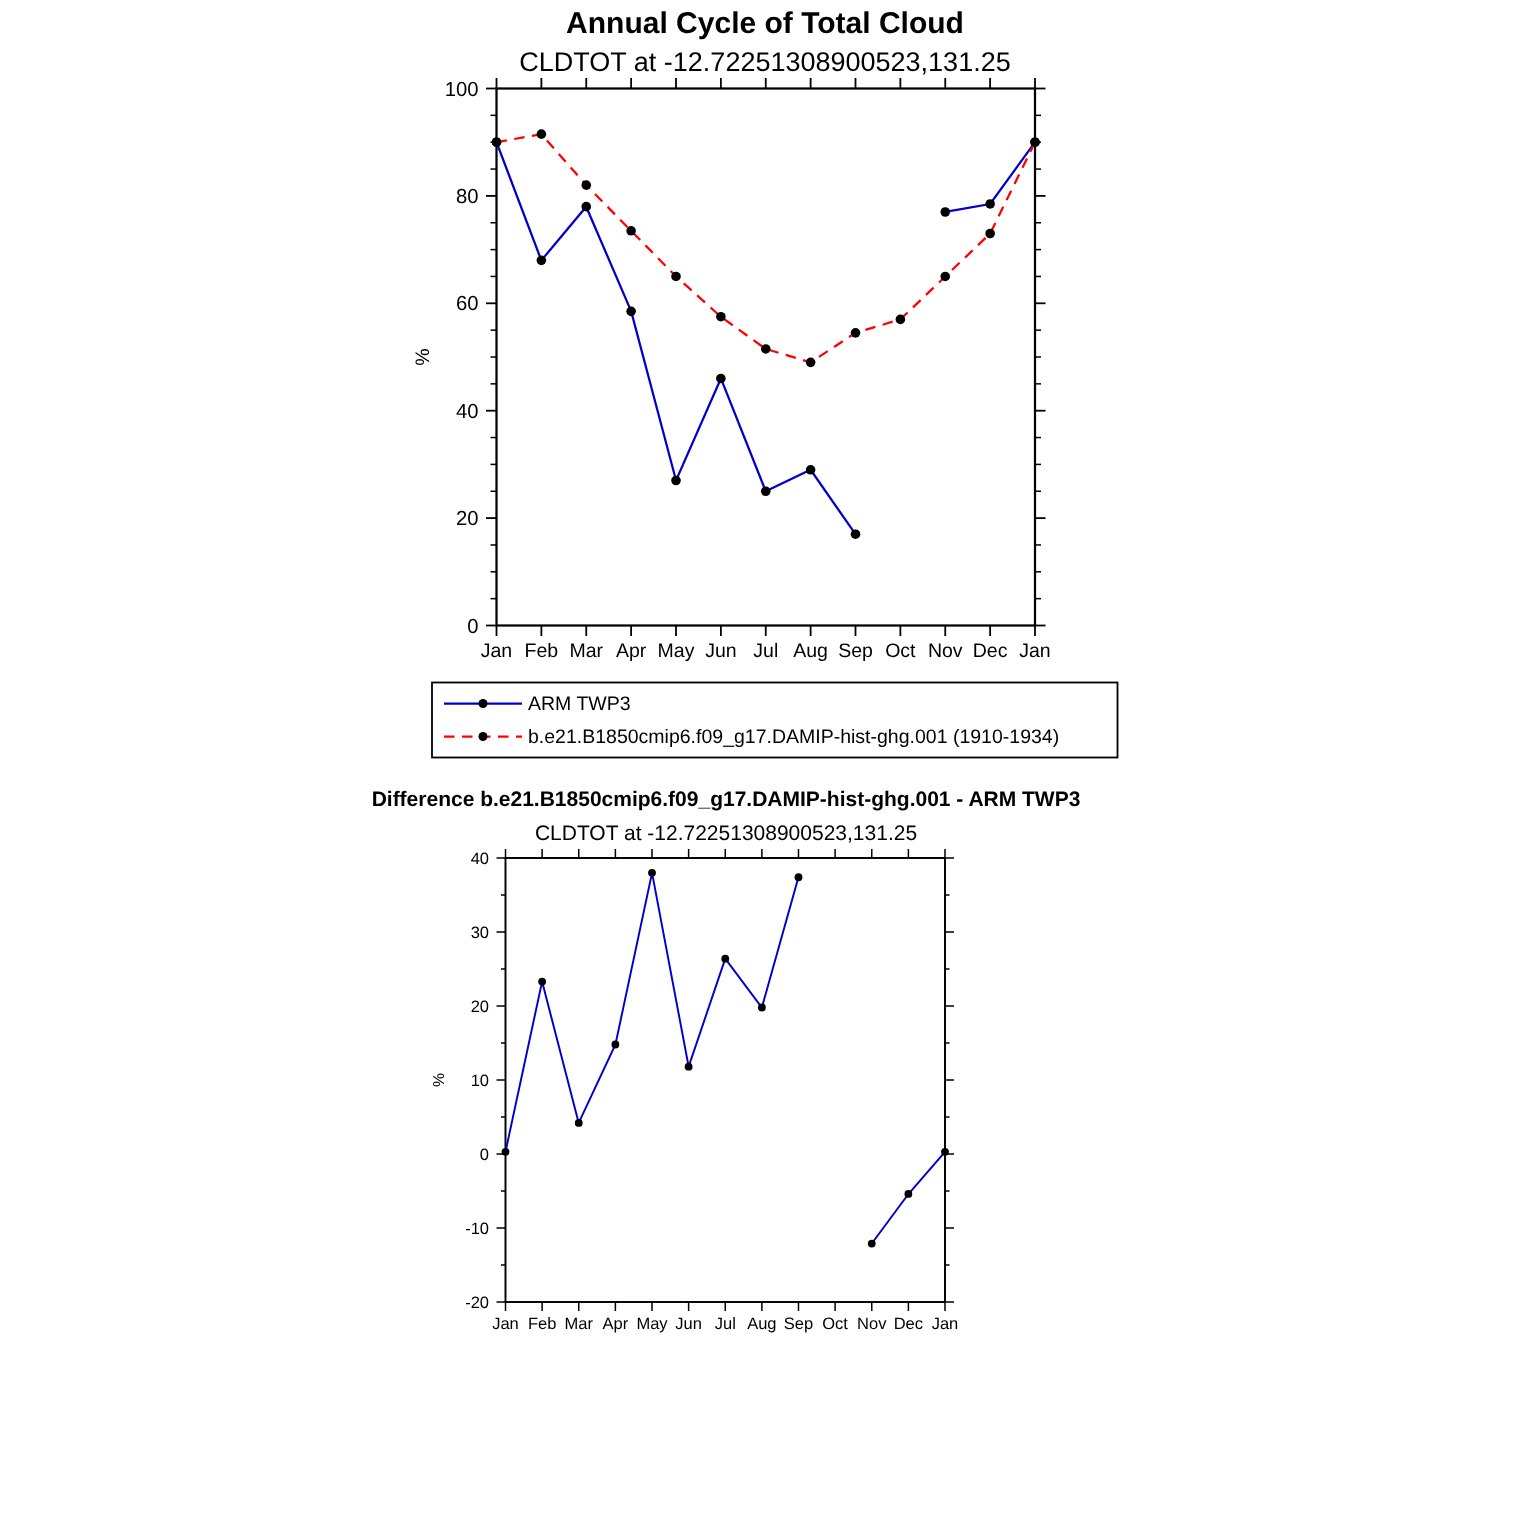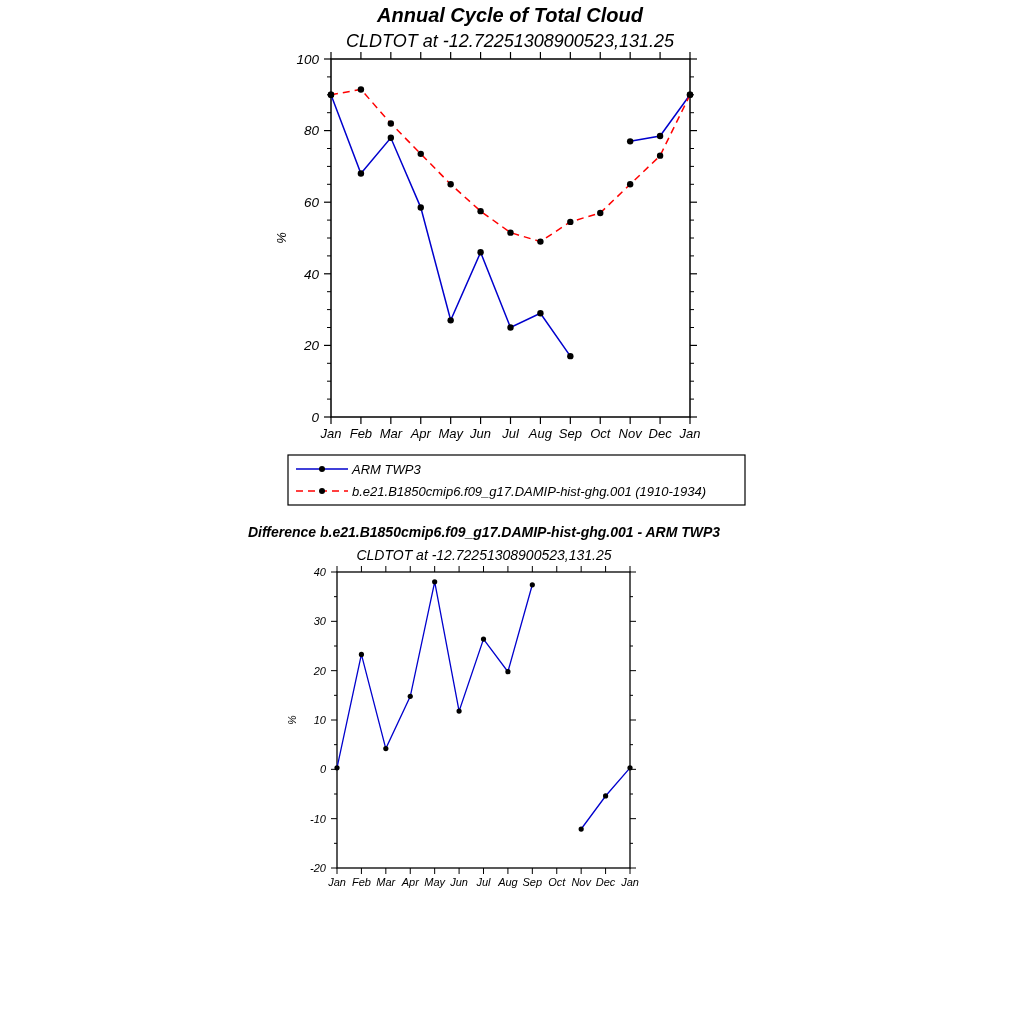--- a/index.html
+++ b/index.html
@@ -7,21 +7,20 @@
     padding: 0;
     background: #ffffff;
   }
   .page {
     position: relative;
     width: 1024px;
     height: 1024px;
     background: #ffffff;
     overflow: hidden;
     font-family: "Liberation Sans", "DejaVu Sans", sans-serif;
-    font-style: italic;
   }
   svg text {
     font-family: "Liberation Sans", "DejaVu Sans", sans-serif;
     fill: #000000;
   }
   .t-main1 { font-size: 20px; font-weight: bold; text-anchor: middle; }
   .t-sub1  { font-size: 18px; text-anchor: middle; }
   .t-main2 { font-size: 14px; font-weight: bold; text-anchor: middle; }
   .t-sub2  { font-size: 14px; text-anchor: middle; }
   .ylab1   { font-size: 13px; text-anchor: middle; }

